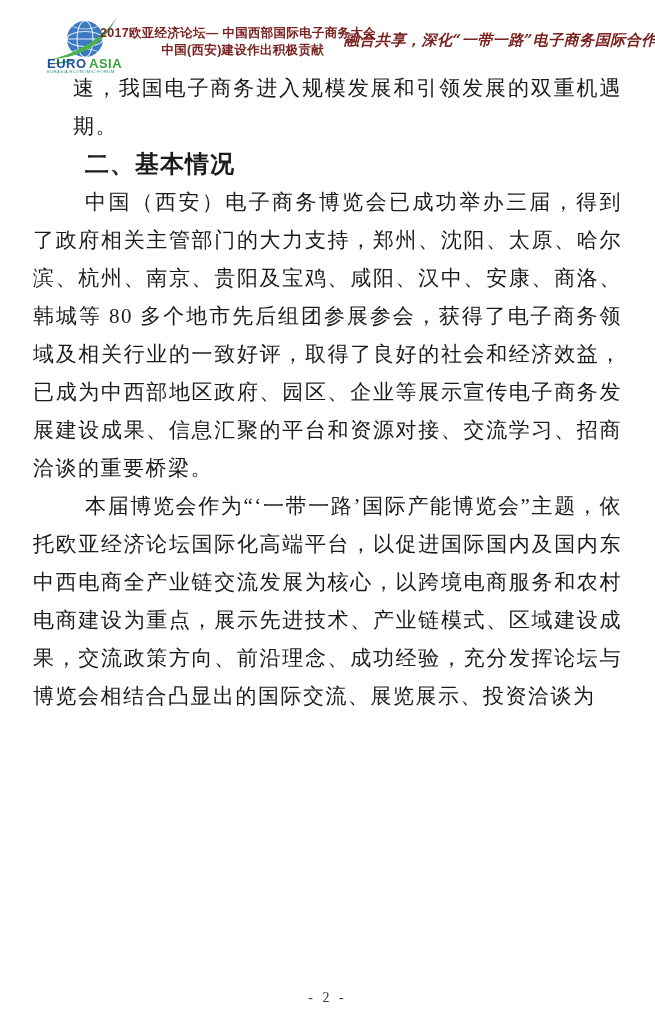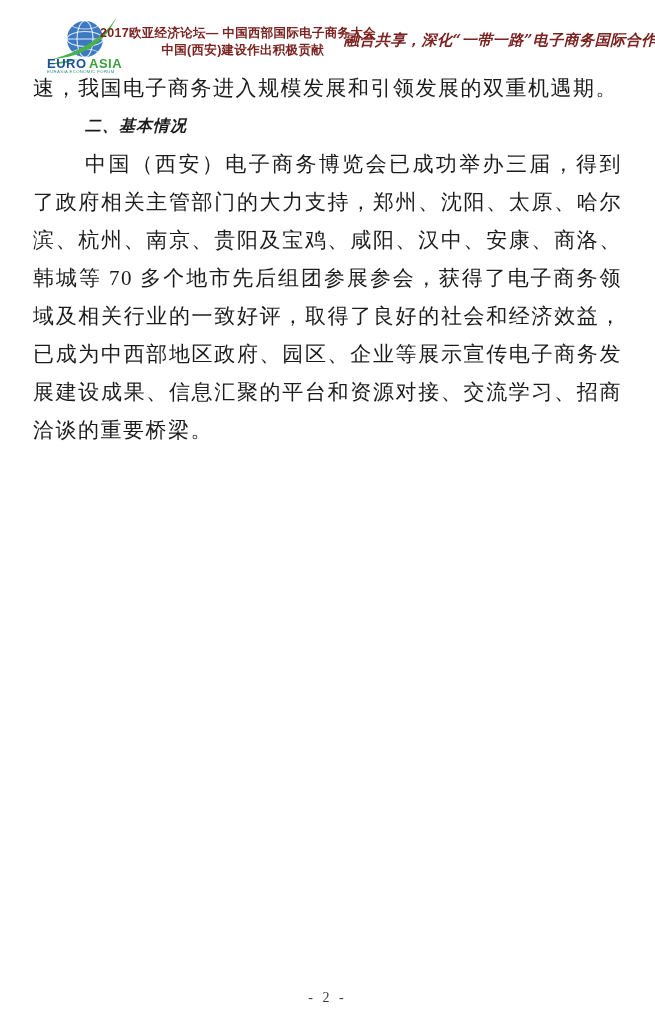--- a/index.html
+++ b/index.html
@@ -41,28 +41,27 @@
   
   .doc-body {
     position: absolute; left: 33px; top: 69px; width: 589px;
     color: #1b1b1b;
     font-size: 21px;
     line-height: 38px;
     letter-spacing: 1.5px;
     text-align: justify;
   }
   .para { text-indent: 52px; }
-  .para.no-indent { text-indent: 0; }
+  .para.no-indent { text-indent: 0; margin-left: 40px; }
   .heading {
-    font-size: 16px;
+    font-size: 24px;
     font-weight: bold;
     text-indent: 52px;
     line-height: 38px;
     letter-spacing: 1px;
-    font-style: italic;
   }
 
   
   .footer {
     position: absolute; left: 0; top: 990px; width: 655px;
     text-align: center;
     color: #3a3a3a;
     font-size: 14px;
     letter-spacing: 3px;
   }
@@ -98,20 +97,21 @@
       <div>2017欧亚经济论坛— 中国西部国际电子商务大会</div>
       <div>中国(西安)建设作出积极贡献</div>
     </div>
 
     <div class="slogan">融合共享，深化“一带一路”电子商务国际合作</div>
   </div>
 
   <div class="doc-body">
     <p class="para no-indent">速，我国电子商务进入规模发展和引领发展的双重机遇期。</p>
     <h2 class="heading">二、基本情况</h2>
-    <p class="para">中国（西安）电子商务博览会已成功举办三届，得到了政府相关主管部门的大力支持，郑州、沈阳、太原、哈尔滨、杭州、南京、贵阳及宝鸡、咸阳、汉中、安康、商洛、韩城等 70 多个地市先后组团参展参会，获得了电子商务领域及相关行业的一致好评，取得了良好的社会和经济效益，已成为中西部地区政府、园区、企业等展示宣传电子商务发展建设成果、信息汇聚的平台和资源对接、交流学习、招商洽谈的重要桥梁。</p>
+    <p class="para">中国（西安）电子商务博览会已成功举办三届，得到了政府相关主管部门的大力支持，郑州、沈阳、太原、哈尔滨、杭州、南京、贵阳及宝鸡、咸阳、汉中、安康、商洛、韩城等 80 多个地市先后组团参展参会，获得了电子商务领域及相关行业的一致好评，取得了良好的社会和经济效益，已成为中西部地区政府、园区、企业等展示宣传电子商务发展建设成果、信息汇聚的平台和资源对接、交流学习、招商洽谈的重要桥梁。</p>
+    <p class="para">本届博览会作为“‘一带一路’国际产能博览会”主题，依托欧亚经济论坛国际化高端平台，以促进国际国内及国内东中西电商全产业链交流发展为核心，以跨境电商服务和农村电商建设为重点，展示先进技术、产业链模式、区域建设成果，交流政策方向、前沿理念、成功经验，充分发挥论坛与博览会相结合凸显出的国际交流、展览展示、投资洽谈为</p>
   </div>
 
   <div class="footer">
     <span>- 2 -</span>
   </div>
 
 </div>
 
 </body></html>

